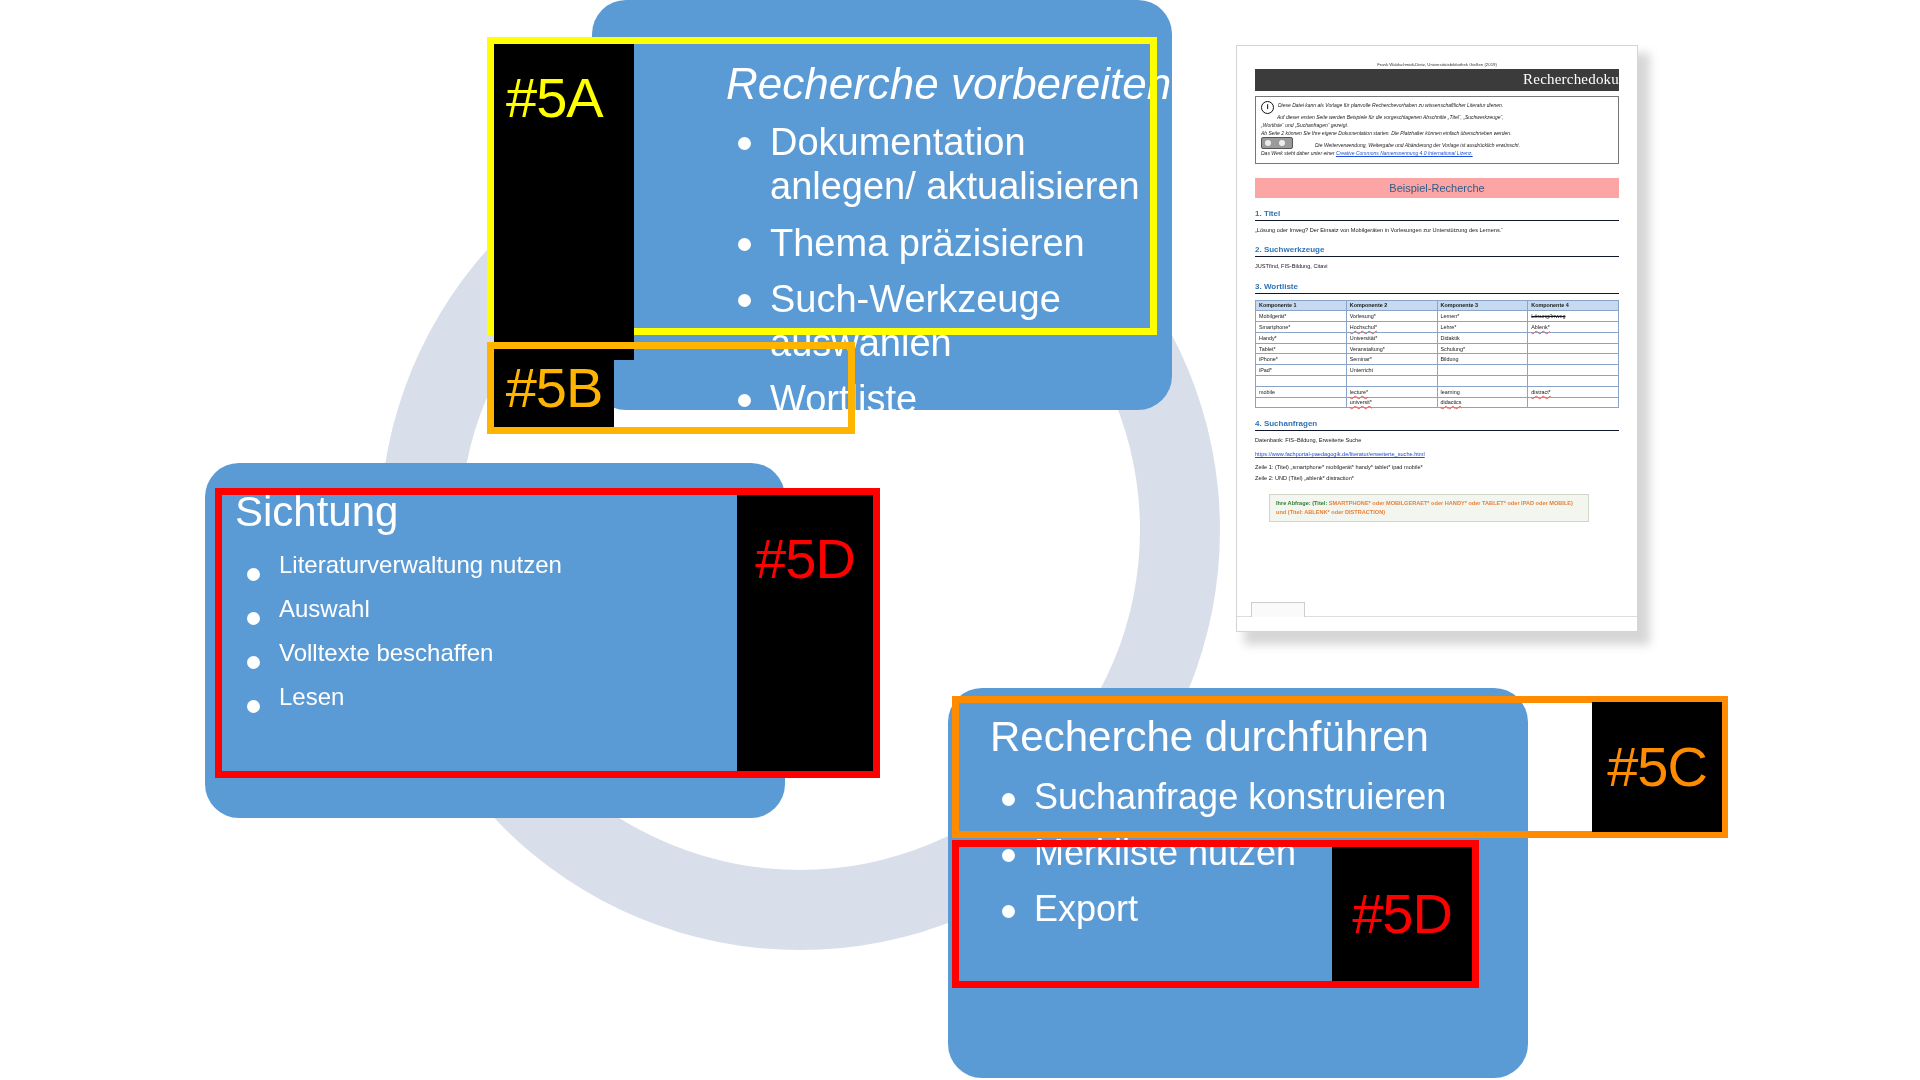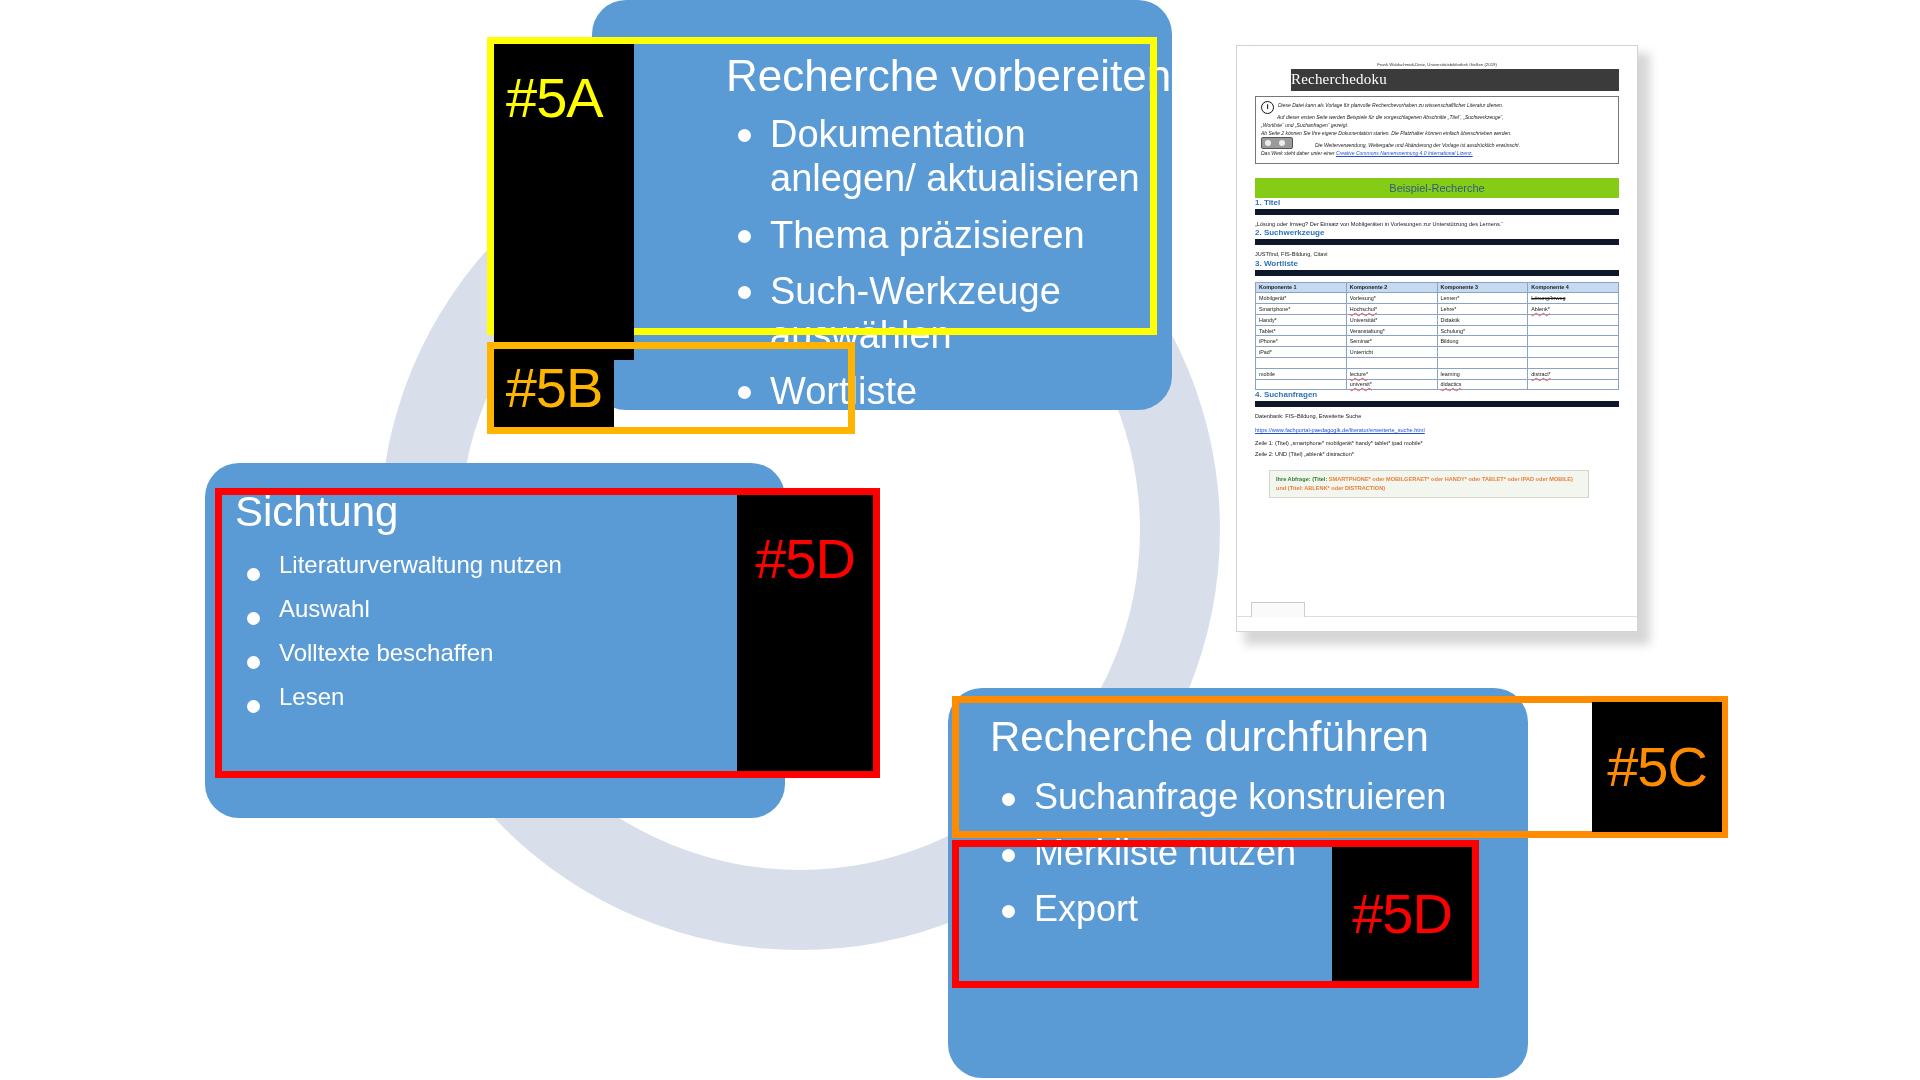--- a/index.html
+++ b/index.html
@@ -47,21 +47,21 @@
     position:absolute;
     left:12px;top:17px;
     width:13px;height:13px;
     border-radius:50%;
     background:#ffffff;
   }
 
   
   #card-a{left:592px;top:0px;width:580px;height:410px;}
   #card-a .inner{padding:52px 26px 0 134px;}
-  #card-a .title{margin:0 0 8px 0;}
+  #card-a .title{margin:8px 0 8px 0;font-style:italic;}
   #card-a ul li{font-size:38px;}
   #card-a ul li.wrap{white-space:normal;}
 
   
   #card-b{left:205px;top:463px;width:580px;height:355px;}
   #card-b .inner{padding:26px 30px 0 30px;}
   #card-b .title{font-size:42px;margin:0 0 16px 0;}
   #card-b ul li{font-size:24px;margin-top:16px;}
 
   
@@ -115,23 +115,23 @@
     background:#c9c9c9;filter:blur(5px);opacity:.75;border-radius:2px;
   }
   #doc-page{
     position:absolute;left:0;top:0;width:400px;height:585px;
     background:#ffffff;border:1px solid #d4d4d4;overflow:hidden;
     font-family:"Liberation Sans","DejaVu Sans",sans-serif;
   }
   #doc-body{padding:16px 18px 0 18px;}
   .doc-credit{font-size:4.3px;color:#333;text-align:center;margin-bottom:2px;}
   .doc-banner{
-    background:#3b3b3b;color:#ffffff;text-align:left;
+    background:#3b3b3b;color:#ffffff;text-align:right;
     font-family:"Liberation Serif","DejaVu Serif",serif;
-    font-size:15px;padding:2px 0 3px 0;letter-spacing:.2px;margin-left:36px;
+    font-size:15px;padding:2px 0 3px 0;letter-spacing:.2px;
   }
   .doc-note{
     border:1px solid #777;margin-top:5px;padding:4px 5px 5px 5px;
     font-style:italic;font-size:5px;line-height:1.55;color:#1a1a1a;
   }
   .doc-note .ico{
     display:inline-block;width:11px;height:11px;border:1.2px solid #111;
     border-radius:50%;text-align:center;line-height:10px;font-style:normal;
     font-weight:bold;font-size:8px;vertical-align:-2px;margin-right:4px;
   }
@@ -141,26 +141,26 @@
     position:relative;
   }
   .doc-note .ccbox:before,.doc-note .ccbox:after{
     content:"";position:absolute;top:2px;width:6px;height:6px;border-radius:50%;
     background:#ededed;
   }
   .doc-note .ccbox:before{left:3px;}
   .doc-note .ccbox:after{left:17px;}
   .doc-note a{color:#1f4fd8;text-decoration:underline;}
   .doc-subhead{
-    background:#84cc16;color:#2e5c8a;text-align:center;
+    background:#fca5a5;color:#2e5c8a;text-align:center;
     font-size:11px;margin-top:14px;padding:4px 0;
   }
   .doc-h{
-    color:#2e74b5;font-size:8px;font-weight:bold;
-    border-bottom:6px solid #0f172a;padding-bottom:2px;
+    color:#2e74b5;font-size:8px;font-weight:bold;margin-top:11px;
+    border-bottom:1px solid #0f172a;padding-bottom:2px;
   }
   .doc-p{font-size:5.6px;color:#1a1a1a;margin-top:5px;line-height:1.5;}
   .doc-p a{color:#1f4fd8;text-decoration:underline;}
   .doc-table{
     width:100%;border-collapse:collapse;margin-top:6px;
     font-size:5.4px;color:#1a1a1a;
   }
   .doc-table th,.doc-table td{
     border:.6px solid #8aa4c8;padding:1.4px 3px;text-align:left;
     height:7px;

